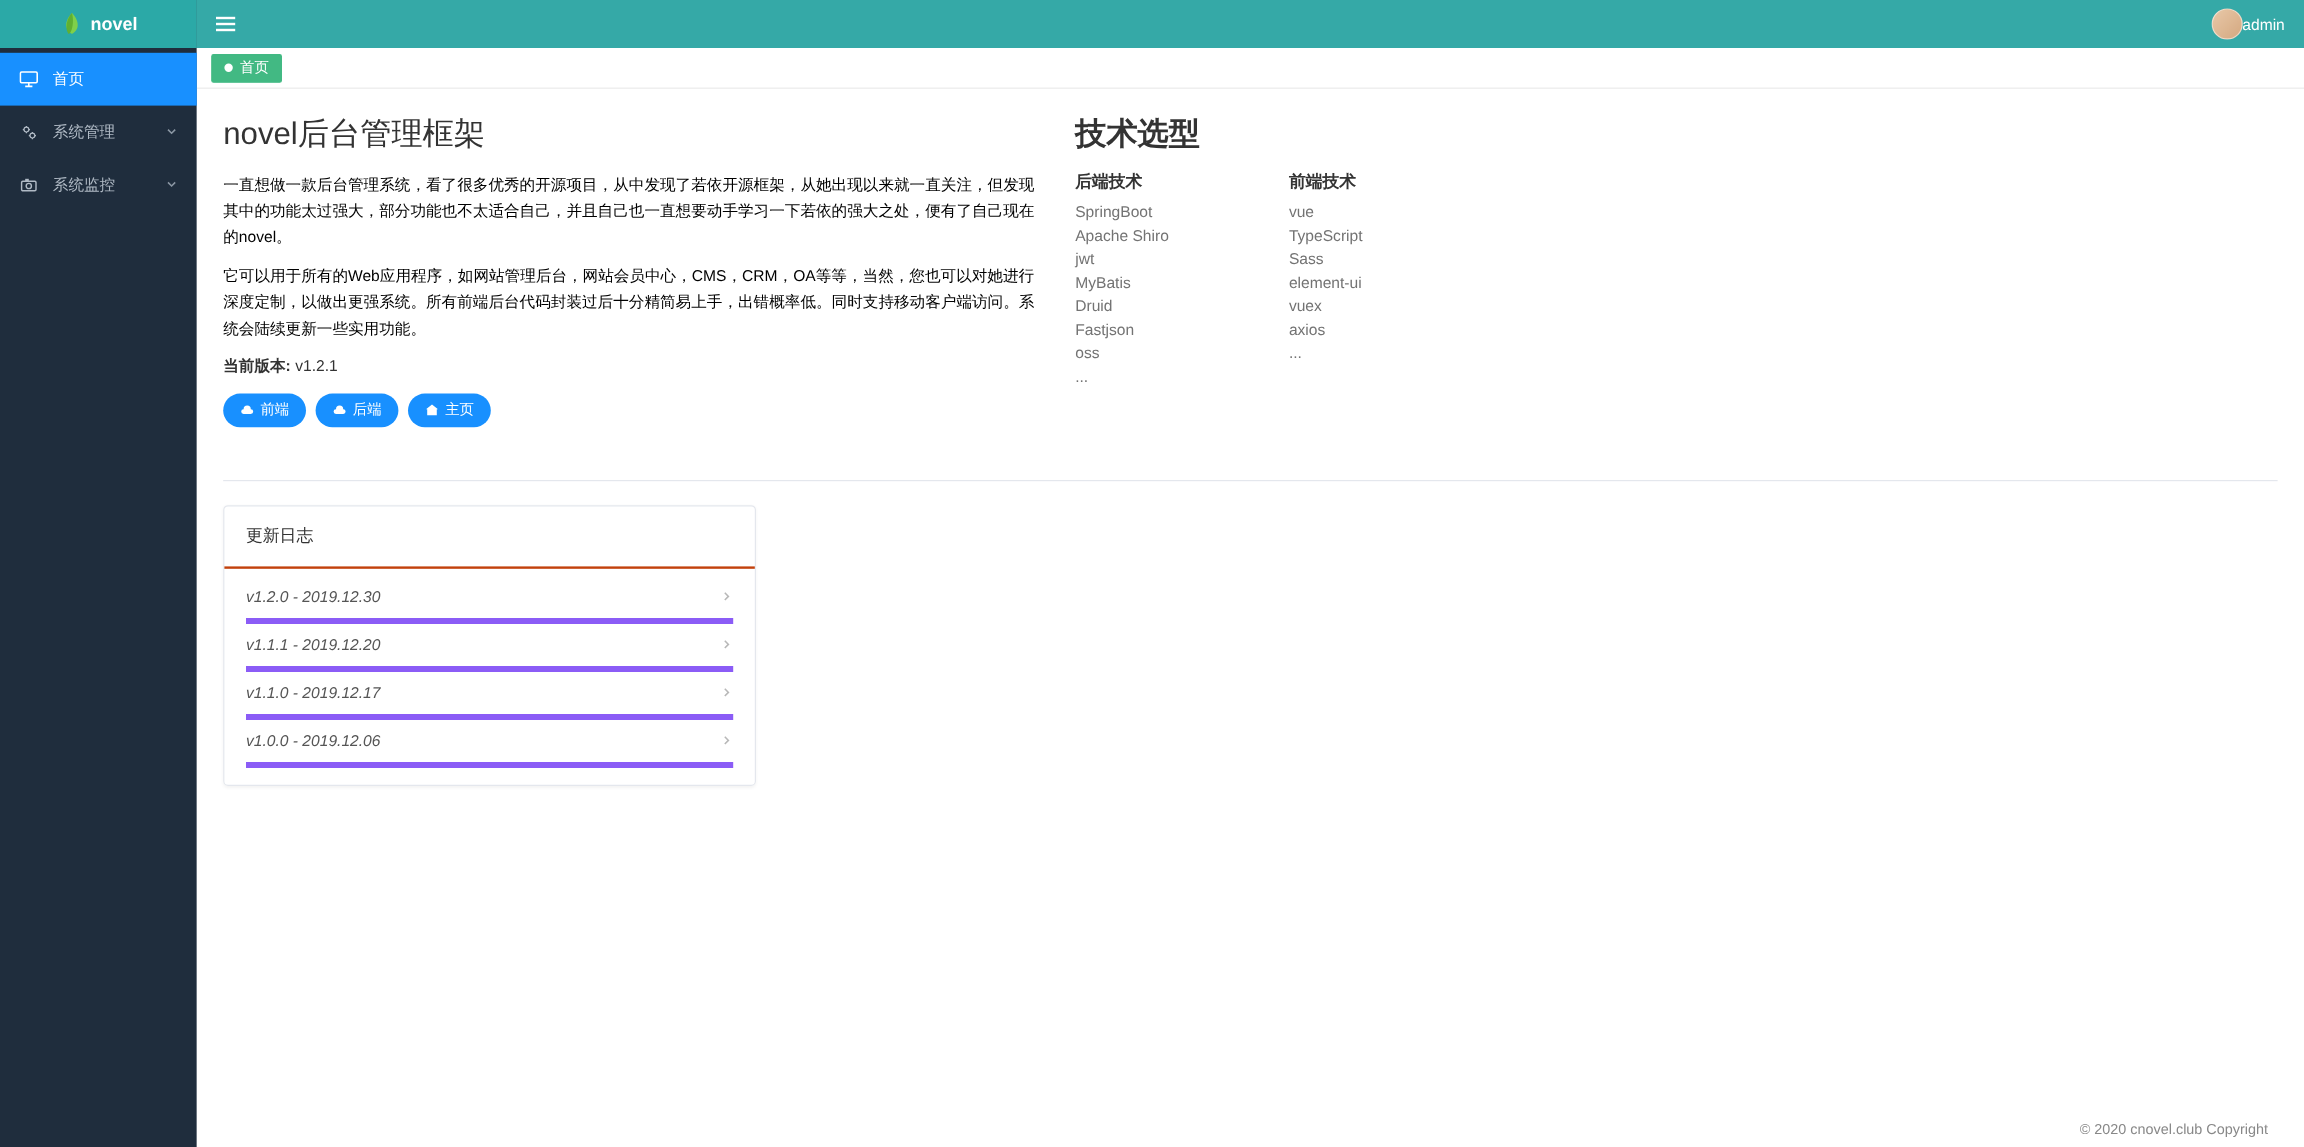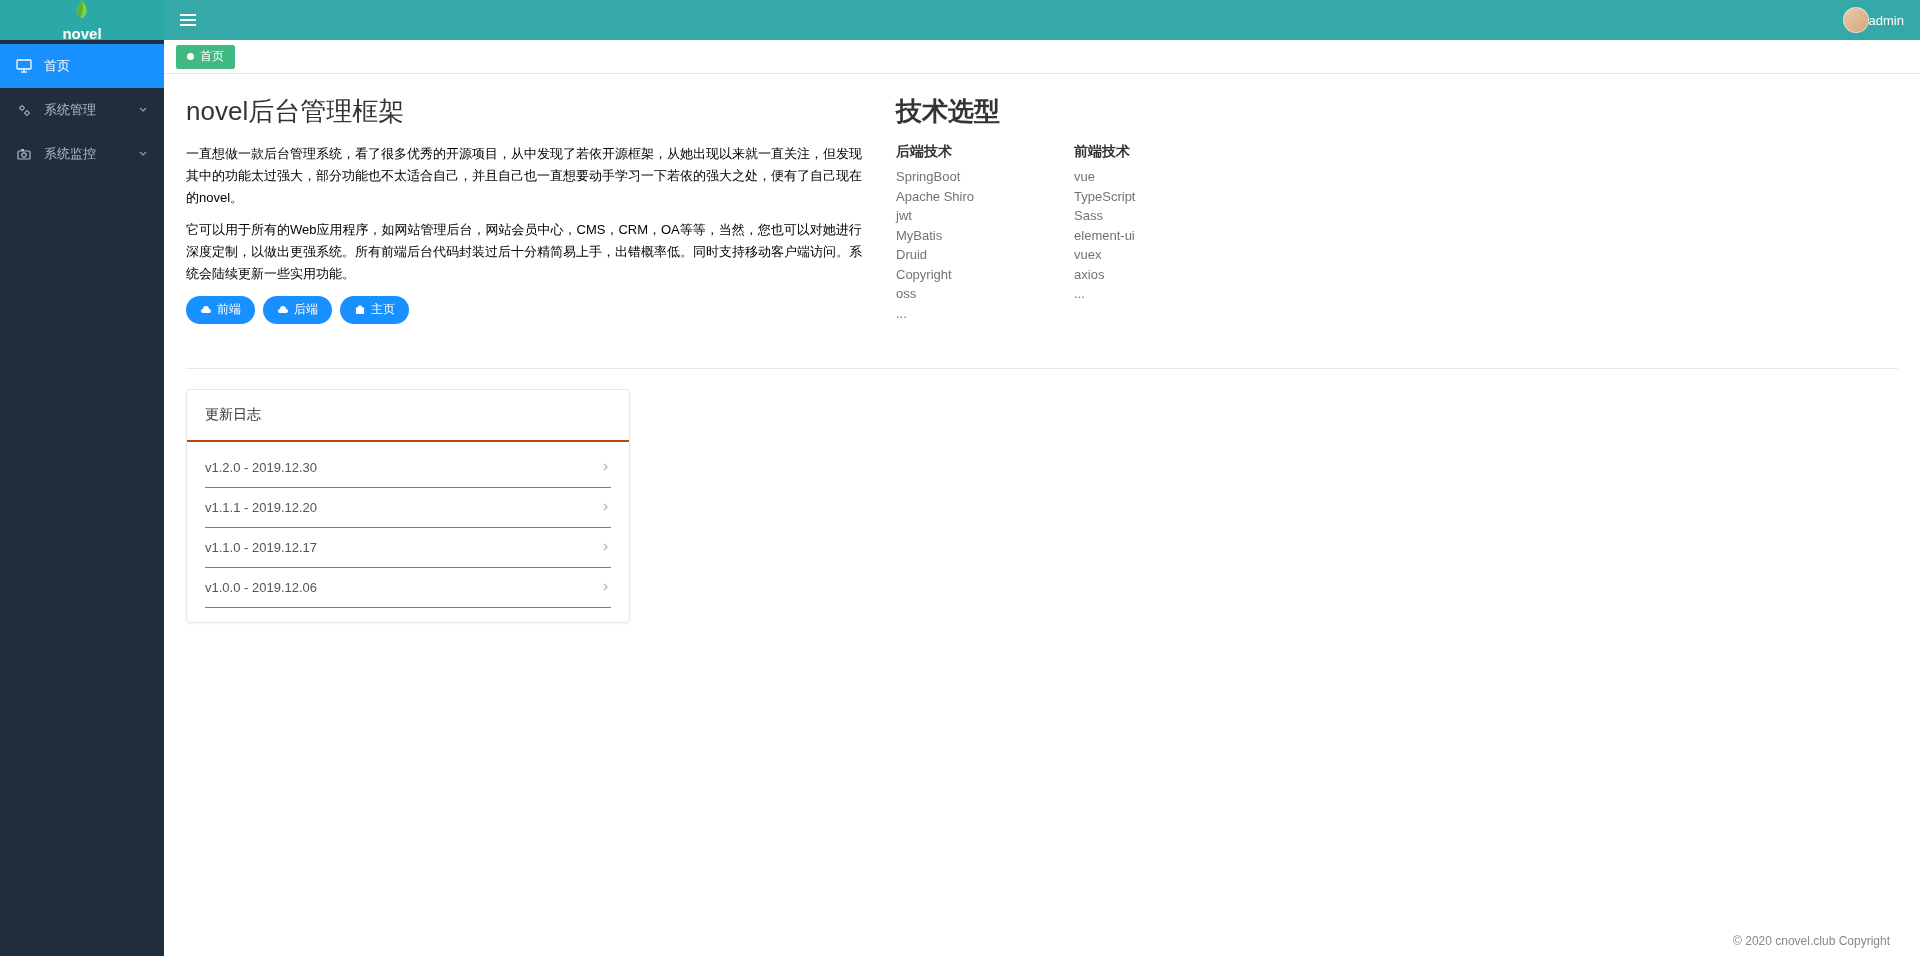--- a/index.html
+++ b/index.html
@@ -2,21 +2,21 @@
 <html><head>
 <meta charset="utf-8">
 <style>
 * { margin: 0; padding: 0; box-sizing: border-box; }
 body { font-family: "Helvetica Neue", Helvetica, "PingFang SC", "Hiragino Sans GB", "Microsoft YaHei", Arial, sans-serif; font-size: 14px; color: #333; background: #fff; }
 
 .layout { display: flex; height: 100vh; }
 
 
 .sidebar { width: 164px; background: #1f2d3d; display: flex; flex-direction: column; flex-shrink: 0; }
-.logo-area { height: 40px; background: #2ba9a7; display: flex; align-items: center; justify-content: center; gap: 4px; flex-direction: column; }
+.logo-area { height: 40px; background: #2ba9a7; display: flex; align-items: center; justify-content: center; gap: 4px; }
 .logo-leaf { width: 22px; height: 22px; position: relative; }
 .logo-leaf svg { width: 100%; height: 100%; }
 .logo-text { color: #fff; font-weight: bold; font-size: 15px; }
 .menu { flex: 1; padding-top: 4px; }
 .menu-item { height: 44px; display: flex; align-items: center; padding: 0 16px; color: #b0bac5; cursor: pointer; font-size: 13px; position: relative; }
 .menu-item.active { background: #1890ff; color: #fff; }
 .menu-icon { width: 16px; height: 16px; margin-right: 12px; display: inline-flex; align-items: center; justify-content: center; }
 .menu-label { flex: 1; }
 .menu-chevron { width: 10px; height: 10px; }
 
@@ -57,21 +57,21 @@
 .tech-title { font-size: 26px; font-weight: 700; margin-bottom: 14px; }
 .tech-cols { display: flex; gap: 100px; }
 .tech-group h4 { font-size: 14px; font-weight: bold; margin-bottom: 6px; }
 .tech-list { list-style: none; }
 .tech-list li { font-size: 13px; color: #737373; line-height: 1.5; }
 
 
 .card { width: 444px; border: 1px solid #e4e7ed; border-radius: 4px; box-shadow: 0 1px 3px rgba(0,0,0,0.05); }
 .card-header { padding: 16px 18px; border-bottom: 2px solid #c2410c; font-size: 14px; }
 .card-body { padding: 6px 18px 14px 18px; }
-.log-item { height: 40px; border-bottom: 1px solid #8b5cf6; display: flex; align-items: center; justify-content: space-between; font-size: 13px; color: #555; cursor: pointer; }
+.log-item { height: 40px; border-bottom: 5px solid #8b5cf6; display: flex; align-items: center; justify-content: space-between; font-size: 13px; color: #555; cursor: pointer; font-style: italic; }
 .log-item:first-child { border-top: none; }
 .log-chevron { color: #b8b8b8; }
 
 
 .footer { text-align: right; padding: 4px 8px; font-size: 12px; color: #888; background:#fff; }
 
 svg { display: block; }
 </style>
 </head>
 <body>
@@ -152,20 +152,24 @@
         <span>首页</span>
       </div>
     </div>
 
     <div class="content">
       <div class="columns">
         <div class="left-col">
           <h1 class="page-title">novel后台管理框架</h1>
           <p class="desc">一直想做一款后台管理系统，看了很多优秀的开源项目，从中发现了若依开源框架，从她出现以来就一直关注，但发现其中的功能太过强大，部分功能也不太适合自己，并且自己也一直想要动手学习一下若依的强大之处，便有了自己现在的novel。</p>
           <p class="desc">它可以用于所有的Web应用程序，如网站管理后台，网站会员中心，CMS，CRM，OA等等，当然，您也可以对她进行深度定制，以做出更强系统。所有前端后台代码封装过后十分精简易上手，出错概率低。同时支持移动客户端访问。系统会陆续更新一些实用功能。</p>
+          <p class="version-line">
+            <b>当前版本:</b>
+            <span>v1.2.1</span>
+          </p>
           <div class="btn-row">
             <button class="btn">
               <span class="btn-icon">
                 <svg viewBox="0 0 12 12" width="12" height="12">
                     <path fill="#fff" d="M9 5a3 3 0 00-6 0 2 2 0 000 4h6a2 2 0 000-4z"></path>
                   </svg>
               </span>
               <span>前端</span>
             </button>
             <button class="btn">
@@ -191,21 +195,21 @@
           <h2 class="tech-title">技术选型</h2>
           <div class="tech-cols">
             <div class="tech-group">
               <h4>后端技术</h4>
               <ul class="tech-list" id="tech-backend">
                   <li>SpringBoot</li>
                   <li>Apache Shiro</li>
                   <li>jwt</li>
                   <li>MyBatis</li>
                   <li>Druid</li>
-                  <li>Copyright</li>
+                  <li>Fastjson</li>
                   <li>oss</li>
                   <li>...</li>
                 </ul>
             </div>
             <div class="tech-group">
               <h4>前端技术</h4>
               <ul class="tech-list" id="tech-frontend">
                   <li>vue</li>
                   <li>TypeScript</li>
                   <li>Sass</li>

